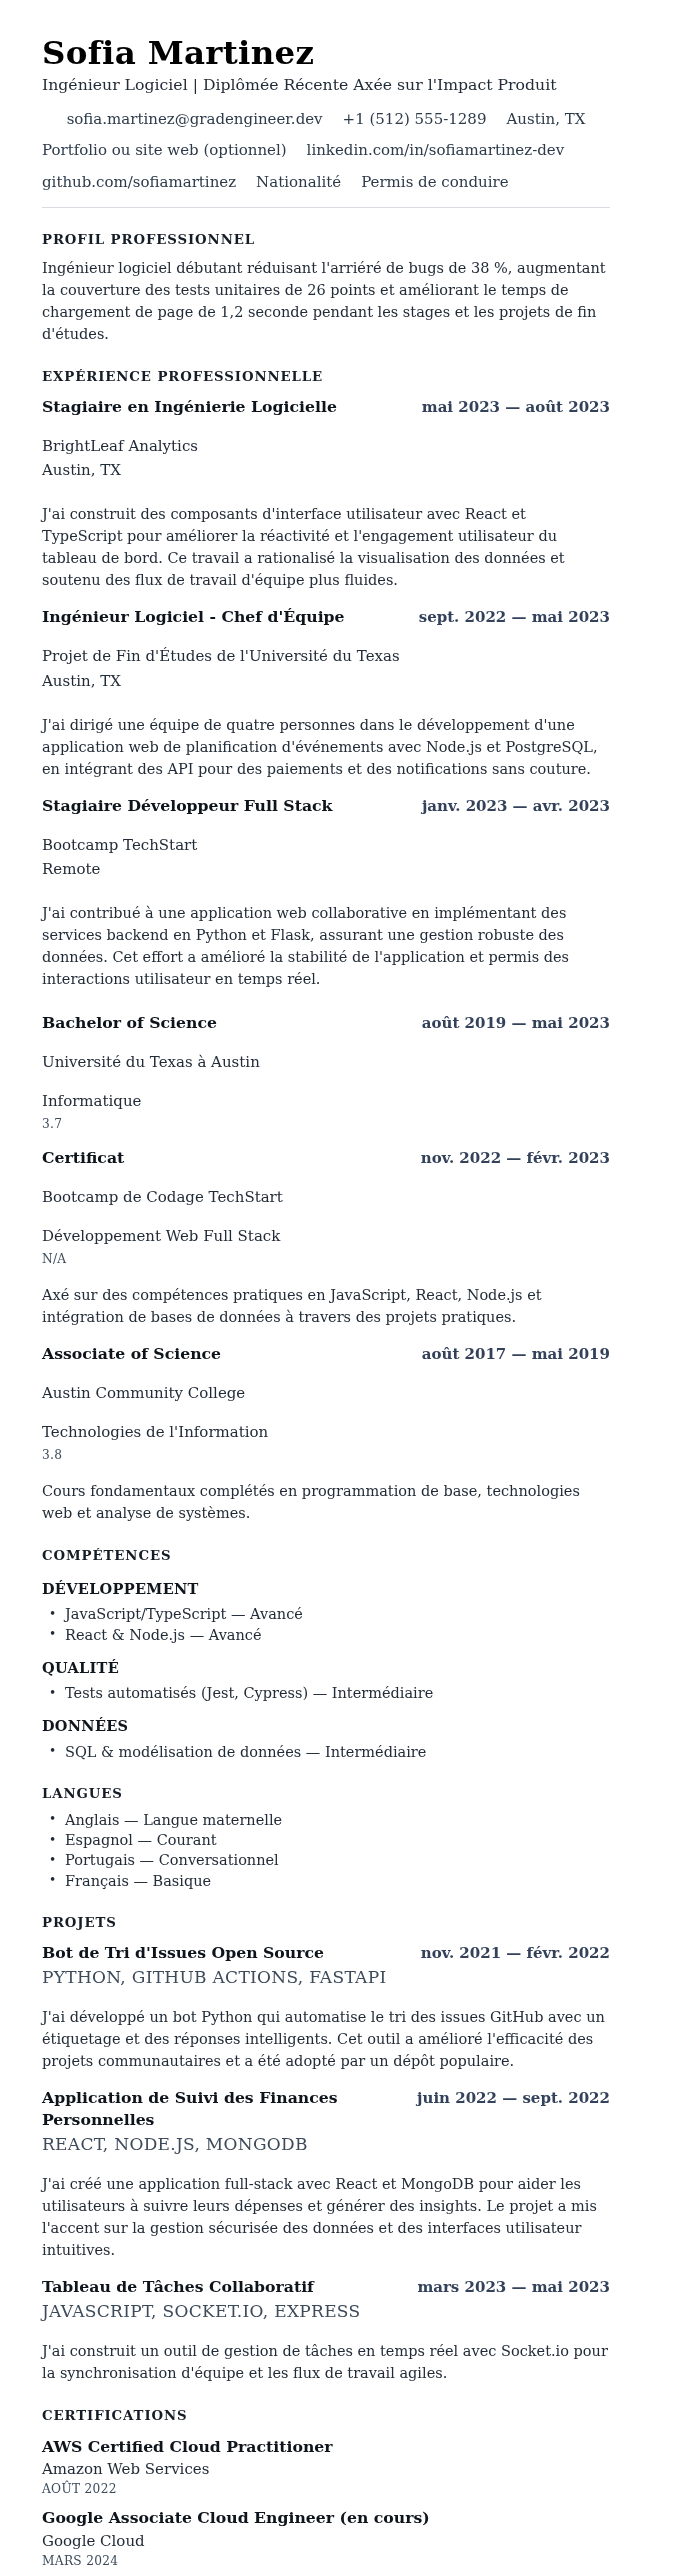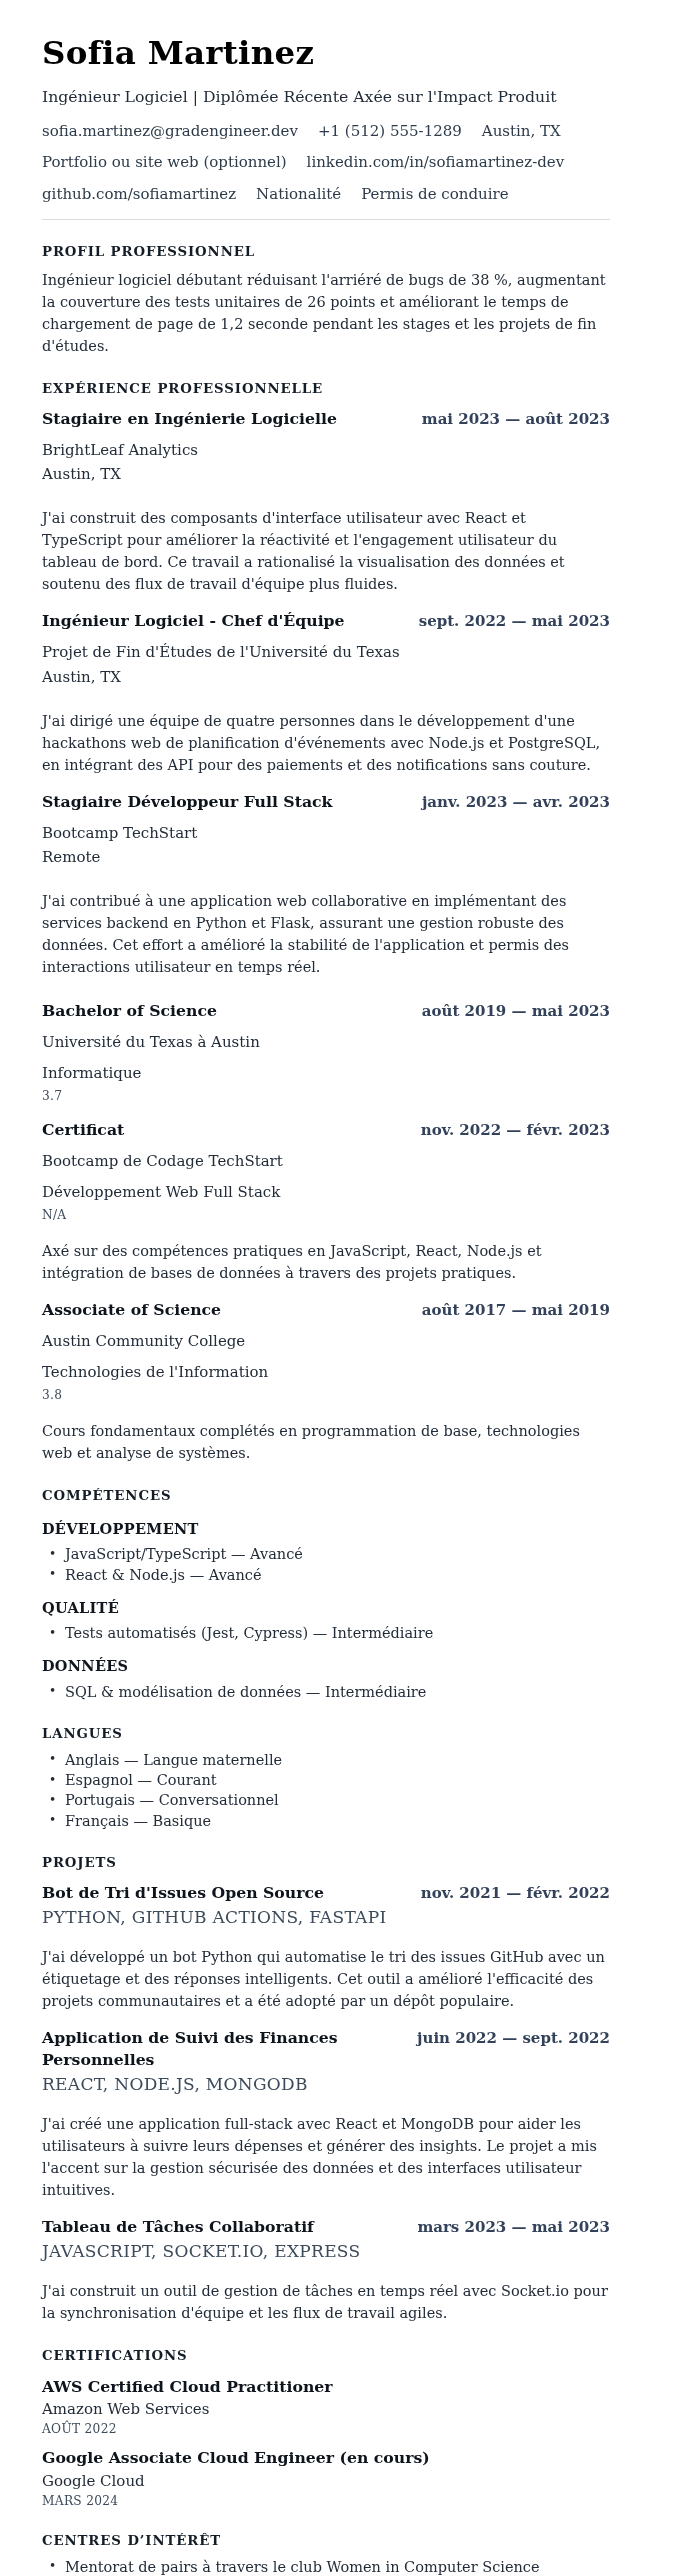--- a/index.html
+++ b/index.html
@@ -22,34 +22,34 @@
   
   .name {
     margin: 0;
     font-size: 32.5px;
     line-height: 37px;
     font-weight: bold;
     color: #000000;
     letter-spacing: 0.3px;
   }
   .subtitle {
-    margin-top: 15px;
+    margin-top: 3px;
     font-size: 15.7px;
     line-height: 22px;
     color: #222c38;
   }
   .contact-row {
     display: flex;
     gap: 20px;
     font-size: 15px;
     line-height: 21px;
     color: #2c3a49;
     margin-top: 10.4px;
   }
-  .contact-row.first { margin-top: 12.8px; }
+  .contact-row.first { margin-top: 12.8px; justify-content: center; }
   .divider {
     margin-top: 14px;
     border-top: 1.2px solid #d8dbe0;
     height: 0;
   }
 
   
   .section { margin-top: 22px; }
   .shead {
     margin: 0;
@@ -83,21 +83,21 @@
     color: #0e141c;
   }
   .edate {
     font-size: 15px;
     line-height: 22px;
     color: #33425a;
     white-space: nowrap;
     font-weight: bold;
   }
   .esub {
-    margin-top: 10px;
+    margin-top: 18px;
     font-size: 15px;
     line-height: 21px;
     color: #222c38;
   }
   .esub.loc { margin-top: 3.5px; }
   .emeta {
     margin-top: 3.5px;
     font-size: 12.2px;
     line-height: 16.2px;
     letter-spacing: 0.3px;
@@ -198,21 +198,21 @@
       <p class="para desc-job">J'ai construit des composants d'interface utilisateur avec React et TypeScript pour améliorer la réactivité et l'engagement utilisateur du tableau de bord. Ce travail a rationalisé la visualisation des données et soutenu des flux de travail d'équipe plus fluides.</p>
     </article>
 
     <article class="entry">
       <div class="erow">
         <h3 class="etitle">Ingénieur Logiciel - Chef d'Équipe</h3>
         <span class="edate">sept. 2022 — mai 2023</span>
       </div>
       <div class="esub">Projet de Fin d'Études de l'Université du Texas</div>
       <div class="esub loc">Austin, TX</div>
-      <p class="para desc-job">J'ai dirigé une équipe de quatre personnes dans le développement d'une hackathons web de planification d'événements avec Node.js et PostgreSQL, en intégrant des API pour des paiements et des notifications sans couture.</p>
+      <p class="para desc-job">J'ai dirigé une équipe de quatre personnes dans le développement d'une application web de planification d'événements avec Node.js et PostgreSQL, en intégrant des API pour des paiements et des notifications sans couture.</p>
     </article>
 
     <article class="entry">
       <div class="erow">
         <h3 class="etitle">Stagiaire Développeur Full Stack</h3>
         <span class="edate">janv. 2023 — avr. 2023</span>
       </div>
       <div class="esub">Bootcamp TechStart</div>
       <div class="esub loc">Remote</div>
       <p class="para desc-job">J'ai contribué à une application web collaborative en implémentant des services backend en Python et Flask, assurant une gestion robuste des données. Cet effort a amélioré la stabilité de l'application et permis des interactions utilisateur en temps réel.</p>

